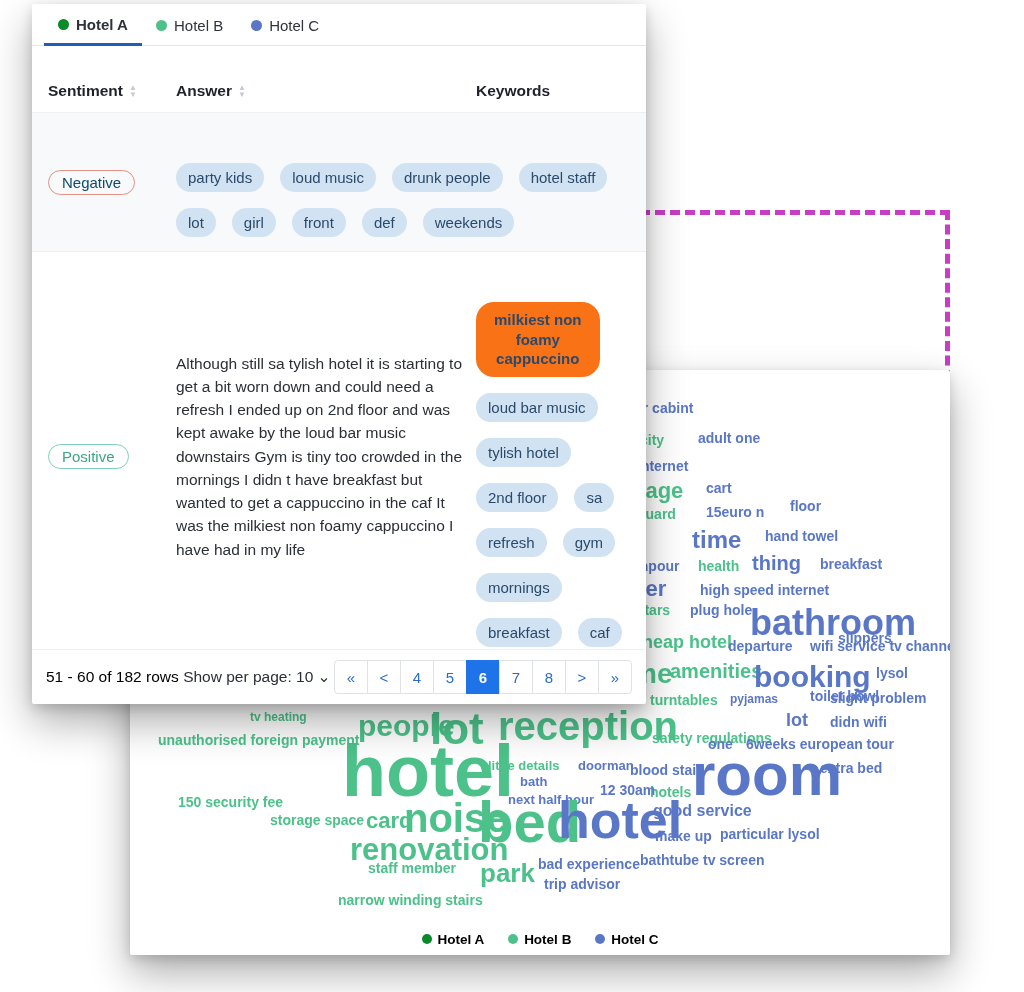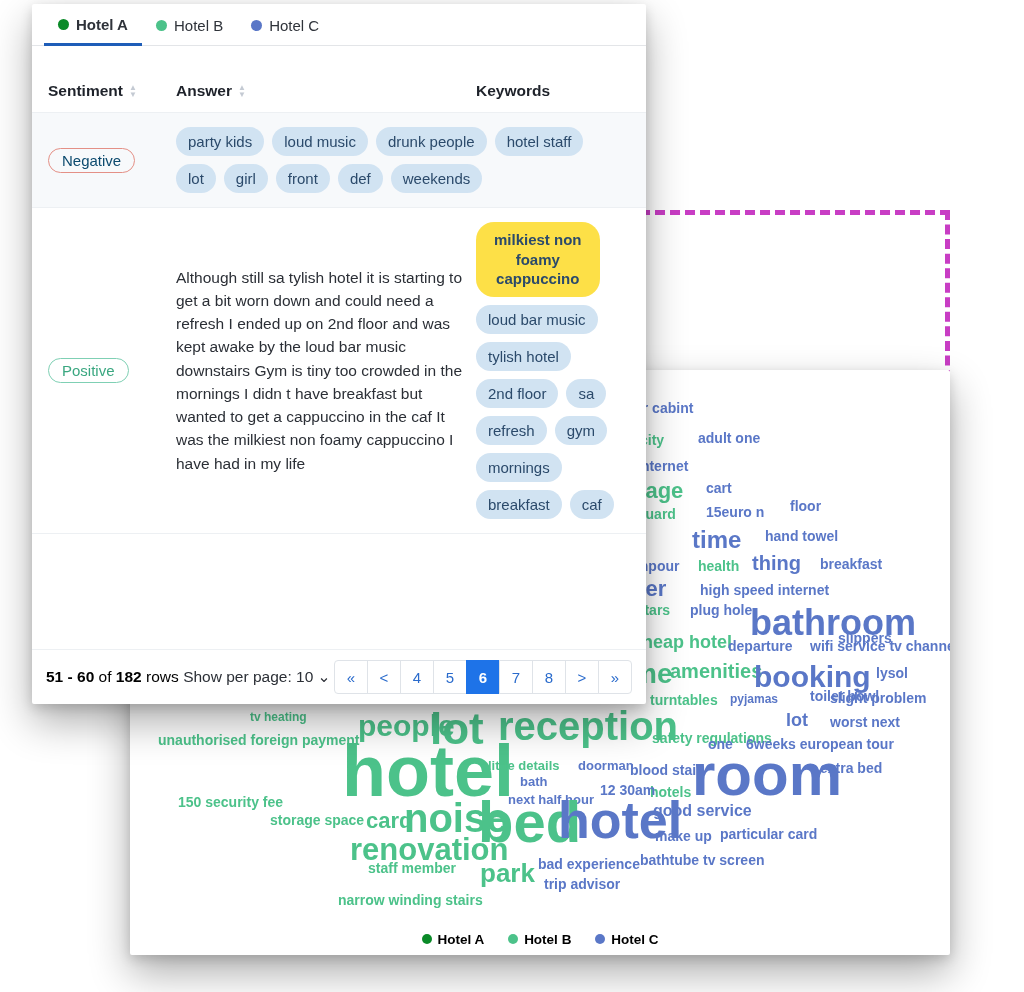--- a/index.html
+++ b/index.html
@@ -47,31 +47,31 @@
   .col-key  { flex: 1; display: flex; align-items: center; }
   .sort     { margin-left: 6px; display: inline-flex; flex-direction: column; font-size: 8px; line-height: 7px; color: #c4cad3; }
 
   .rows { flex: 1; overflow-y: auto; overflow-x: hidden; }
   .rows::-webkit-scrollbar { width: 7px; }
   .rows::-webkit-scrollbar-thumb { background: #b9bfc7; border-radius: 5px; }
   .row { display: flex; padding: 14px 16px; border-bottom: 1px solid #edf0f3; }
   .row:first-child { background: #f7f9fb; }
   .s-cell { width: 128px; display: flex; align-items: center; }
   .a-cell { width: 300px; font-size: 15.5px; line-height: 1.5; color: #2b2f36; display: flex; align-items: center; }
-  .k-cell { flex: 1; display: flex; flex-wrap: wrap; align-content: flex-start; gap: 8px; }
+  .k-cell { flex: 1; display: flex; flex-wrap: wrap; align-content: flex-start; gap: 16px; margin-top: 36px; }
 
   .badge-sent { padding: 3px 13px; border-radius: 14px; font-size: 15px; font-weight: 500; }
   .neg { border: 1.5px solid #e49086; color: #0c4a6e; text-align: center; }
   .pos { border: 1.5px solid #7fd0b4; color: #3aa780; }
 
   .kw { background: #d1e3f2; color: #2b4a6b; font-size: 15px; padding: 6px 12px; border-radius: 15px; white-space: nowrap; }
-  .kw.big { font-weight: 600; background: #fde047; border-radius: 18px; text-align: center; line-height: 1.3; padding: 8px 18px; }
+  .kw.big { font-weight: 600; background: #f97316; border-radius: 18px; text-align: center; line-height: 1.3; padding: 8px 18px; }
 
   .footer { display: flex; align-items: center; justify-content: space-between; padding: 10px 14px; border-top: 1px solid #edf0f3; font-size: 15.5px; }
-  .range .bold { font-weight: 700; }
+  .range .bold { font-weight: 400; }
   .perpage { color: #2b2f36; cursor: pointer; }
   .pager { display: flex; }
   .pg { width: 34px; height: 34px; display: inline-flex; align-items: center; justify-content: center;
         border: 1px solid #dfe3e8; margin-left: -1px; color: #2a6bcc; font-size: 15px; cursor: pointer; background: #fff; }
   .pg.active { background: #1e73e8; color: #fff; border-color: #1e73e8; font-weight: 600; }
   .pg:first-child { border-radius: 4px 0 0 4px; }
   .pg:last-child  { border-radius: 0 4px 4px 0; }
 </style>
 </head>
 <body>
@@ -108,21 +108,21 @@
       <span class="wc-word wc-hB" style="font-size: 28px; left: 502px; top: 288px;">me</span>
       <span class="wc-word wc-hB" style="font-size: 20px; left: 540px; top: 290px;">amenities</span>
       <span class="wc-word wc-hC" style="font-size: 30px; left: 624px; top: 290px;">booking</span>
       <span class="wc-word wc-hC" style="font-size: 14px; left: 746px; top: 295px;">lysol</span>
       <span class="wc-word wc-hC" style="font-size: 14px; left: 680px; top: 318px;">toilet bowl</span>
       <span class="wc-word wc-hB" style="font-size: 14px; left: 520px; top: 322px;">turntables</span>
       <span class="wc-word wc-hC" style="font-size: 12px; left: 600px; top: 322px;">pyjamas</span>
       <span class="wc-word wc-hC" style="font-size: 14px; left: 700px; top: 320px;">slight problem</span>
       <span class="wc-word wc-hB" style="font-size: 14px; left: 522px; top: 344px; margin-top: 16px;">safety regulations</span>
       <span class="wc-word wc-hC" style="font-size: 18px; left: 656px; top: 340px;">lot</span>
-      <span class="wc-word wc-hC" style="font-size: 14px; left: 700px; top: 344px;">worst next</span>
+      <span class="wc-word wc-hC" style="font-size: 14px; left: 700px; top: 344px;">didn wifi</span>
       <span class="wc-word wc-hB" style="font-size: 14px; left: 520px; top: 366px; margin-top: 48px;">hotels</span>
       <span class="wc-word wc-hC" style="font-size: 14px; left: 578px; top: 366px;">one</span>
       <span class="wc-word wc-hC" style="font-size: 14px; left: 616px; top: 366px;">6weeks european tour</span>
       <span class="wc-word wc-hB" style="font-size: 12px; left: 120px; top: 340px;">tv heating</span>
       <span class="wc-word wc-hB" style="font-size: 30px; left: 228px; top: 339px;">people</span>
       <span class="wc-word wc-hB" style="font-size: 44px; left: 300px; top: 334px;">lot</span>
       <span class="wc-word wc-hB" style="font-size: 40px; left: 368px; top: 334px;">reception</span>
       <span class="wc-word wc-hC" style="font-size: 14px; left: 500px; top: 392px;">blood stain</span>
       <span class="wc-word wc-hC" style="font-size: 60px; left: 562px; top: 370px;">room</span>
       <span class="wc-word wc-hC" style="font-size: 14px; left: 690px; top: 390px;">extra bed</span>
@@ -134,21 +134,21 @@
       <span class="wc-word wc-hC" style="font-size: 14px; left: 470px; top: 412px;">12 30am</span>
       <span class="wc-word wc-hC" style="font-size: 13px; left: 378px; top: 422px;">next half hour</span>
       <span class="wc-word wc-hB" style="font-size: 14px; left: 48px; top: 424px;">150 security fee</span>
       <span class="wc-word wc-hB" style="font-size: 14px; left: 140px; top: 442px;">storage space</span>
       <span class="wc-word wc-hB" style="font-size: 22px; left: 236px; top: 438px;">card</span>
       <span class="wc-word wc-hB" style="font-size: 40px; left: 274px; top: 426px;">noise</span>
       <span class="wc-word wc-hB" style="font-size: 58px; left: 348px; top: 418px;">bed</span>
       <span class="wc-word wc-hC" style="font-size: 52px; left: 428px; top: 420px;">hotel</span>
       <span class="wc-word wc-hC" style="font-size: 16px; left: 523px; top: 432px;">good service</span>
       <span class="wc-word wc-hC" style="font-size: 14px; left: 525px; top: 458px;">make up</span>
-      <span class="wc-word wc-hC" style="font-size: 14px; left: 590px; top: 456px;">particular card</span>
+      <span class="wc-word wc-hC" style="font-size: 14px; left: 590px; top: 456px;">particular lysol</span>
       <span class="wc-word wc-hB" style="font-size: 31px; left: 220px; top: 462px;">renovation</span>
       <span class="wc-word wc-hB" style="font-size: 14px; left: 238px; top: 490px;">staff member</span>
       <span class="wc-word wc-hB" style="font-size: 26px; left: 350px; top: 488px;">park</span>
       <span class="wc-word wc-hC" style="font-size: 14px; left: 408px; top: 486px;">bad experience</span>
       <span class="wc-word wc-hC" style="font-size: 14px; left: 510px; top: 482px;">bathtube tv screen</span>
       <span class="wc-word wc-hC" style="font-size: 14px; left: 414px; top: 506px;">trip advisor</span>
       <span class="wc-word wc-hB" style="font-size: 14px; left: 208px; top: 522px;">narrow winding stairs</span>
     </div>
   <div class="cloud-legend">
     <span class="leg-item">

